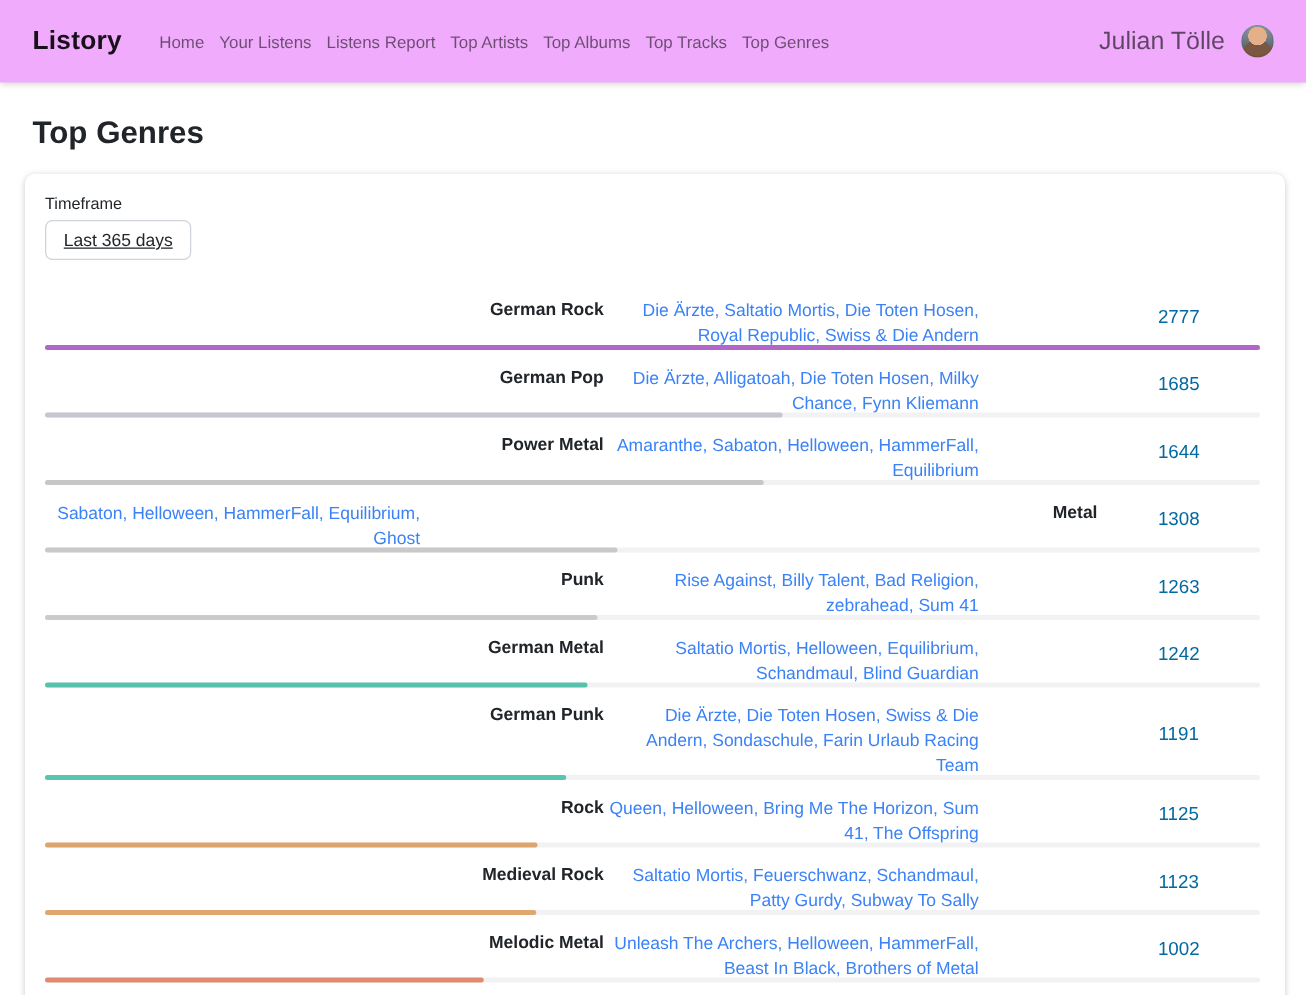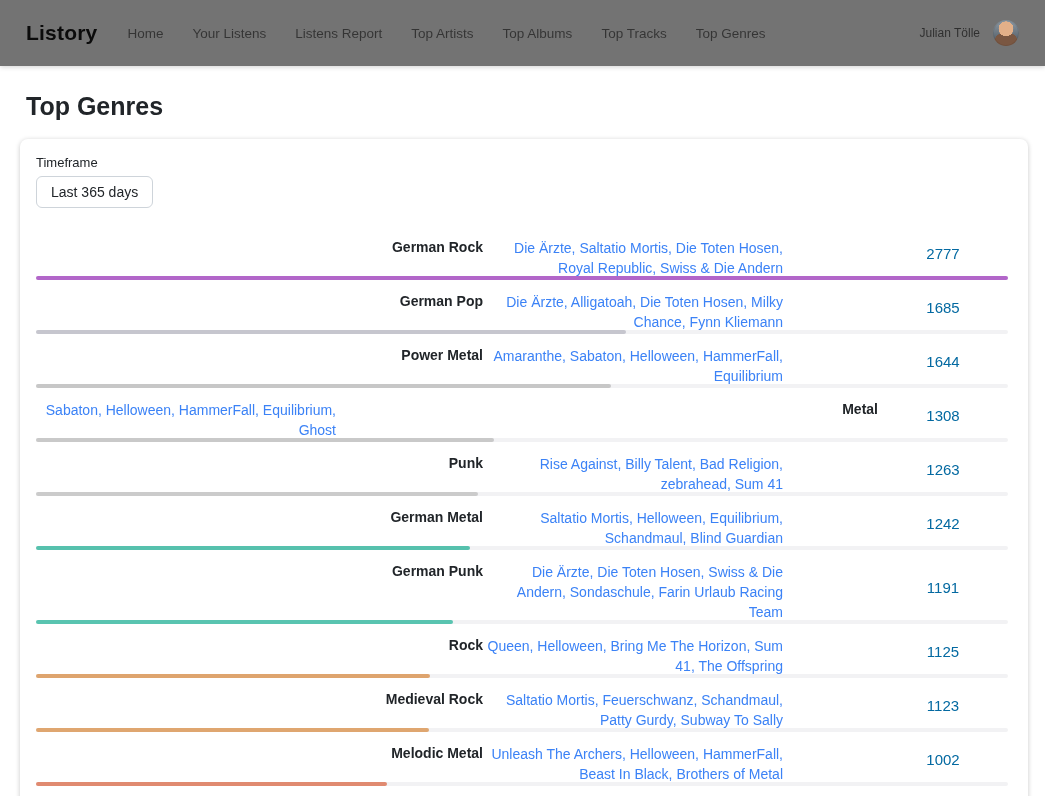--- a/index.html
+++ b/index.html
@@ -6,35 +6,35 @@
   html,body {
     width:1045px; height:796px; overflow:hidden;
     background:#ffffff; color:#212529;
     font-family:"Liberation Sans", sans-serif;
   }
 
   
   header.topnav {
     display:flex; align-items:center;
     height:66px; padding:0 26px;
-    background:#737373;
+    background:#f0abfc;
     box-shadow:0 1px 5px rgba(0,0,0,0.18);
     position:relative; z-index:5;
   }
   .brand {
     font-size:21px; font-weight:700; color:rgba(0,0,0,0.9);
     margin-right:30px; cursor:pointer; letter-spacing:0.2px;
   }
-  nav.links { display:flex; gap:29px; align-items:center; }
+  nav.links { display:flex; gap:12px; align-items:center; }
   nav.links a {
     font-size:13.5px; color:rgba(0,0,0,0.55);
     text-decoration:none; cursor:pointer; white-space:nowrap;
   }
   .user-area { margin-left:auto; display:flex; align-items:center; gap:13px; }
-  .user-name { font-size:12px; color:rgba(0,0,0,0.6); }
+  .user-name { font-size:20px; color:rgba(0,0,0,0.6); }
   .avatar {
     width:26px; height:26px; border-radius:50%;
     background:
       radial-gradient(circle at 50% 34%, #e3b089 0 34%, rgba(0,0,0,0) 35%),
       radial-gradient(circle at 50% 95%, #7a5742 0 45%, rgba(0,0,0,0) 46%),
       linear-gradient(180deg, #8d9aa5 0%, #49525a 100%);
     cursor:pointer;
     box-shadow:0 0 0 1px rgba(0,0,0,0.08) inset;
   }
 
@@ -55,21 +55,21 @@
 
   .timeframe { margin-bottom:18px; }
   .timeframe-label {
     display:block; font-size:13px; color:#212529; margin-bottom:6px;
   }
   .timeframe-select {
     font-family:"Liberation Sans", sans-serif;
     font-size:14px; color:#212529;
     background:#fff;
     border:1px solid #ced4da; border-radius:6px;
-    padding:7px 14px; cursor:pointer;
+    padding:7px 14px; cursor:pointer;text-decoration:underline;
   }
 
   
   .genres-table { width:100%; }
   .grow {
     position:relative;
     display:grid;
     grid-template-columns:447px minmax(0,1fr) 130px;
     min-height:53px;
     text-align:right;

